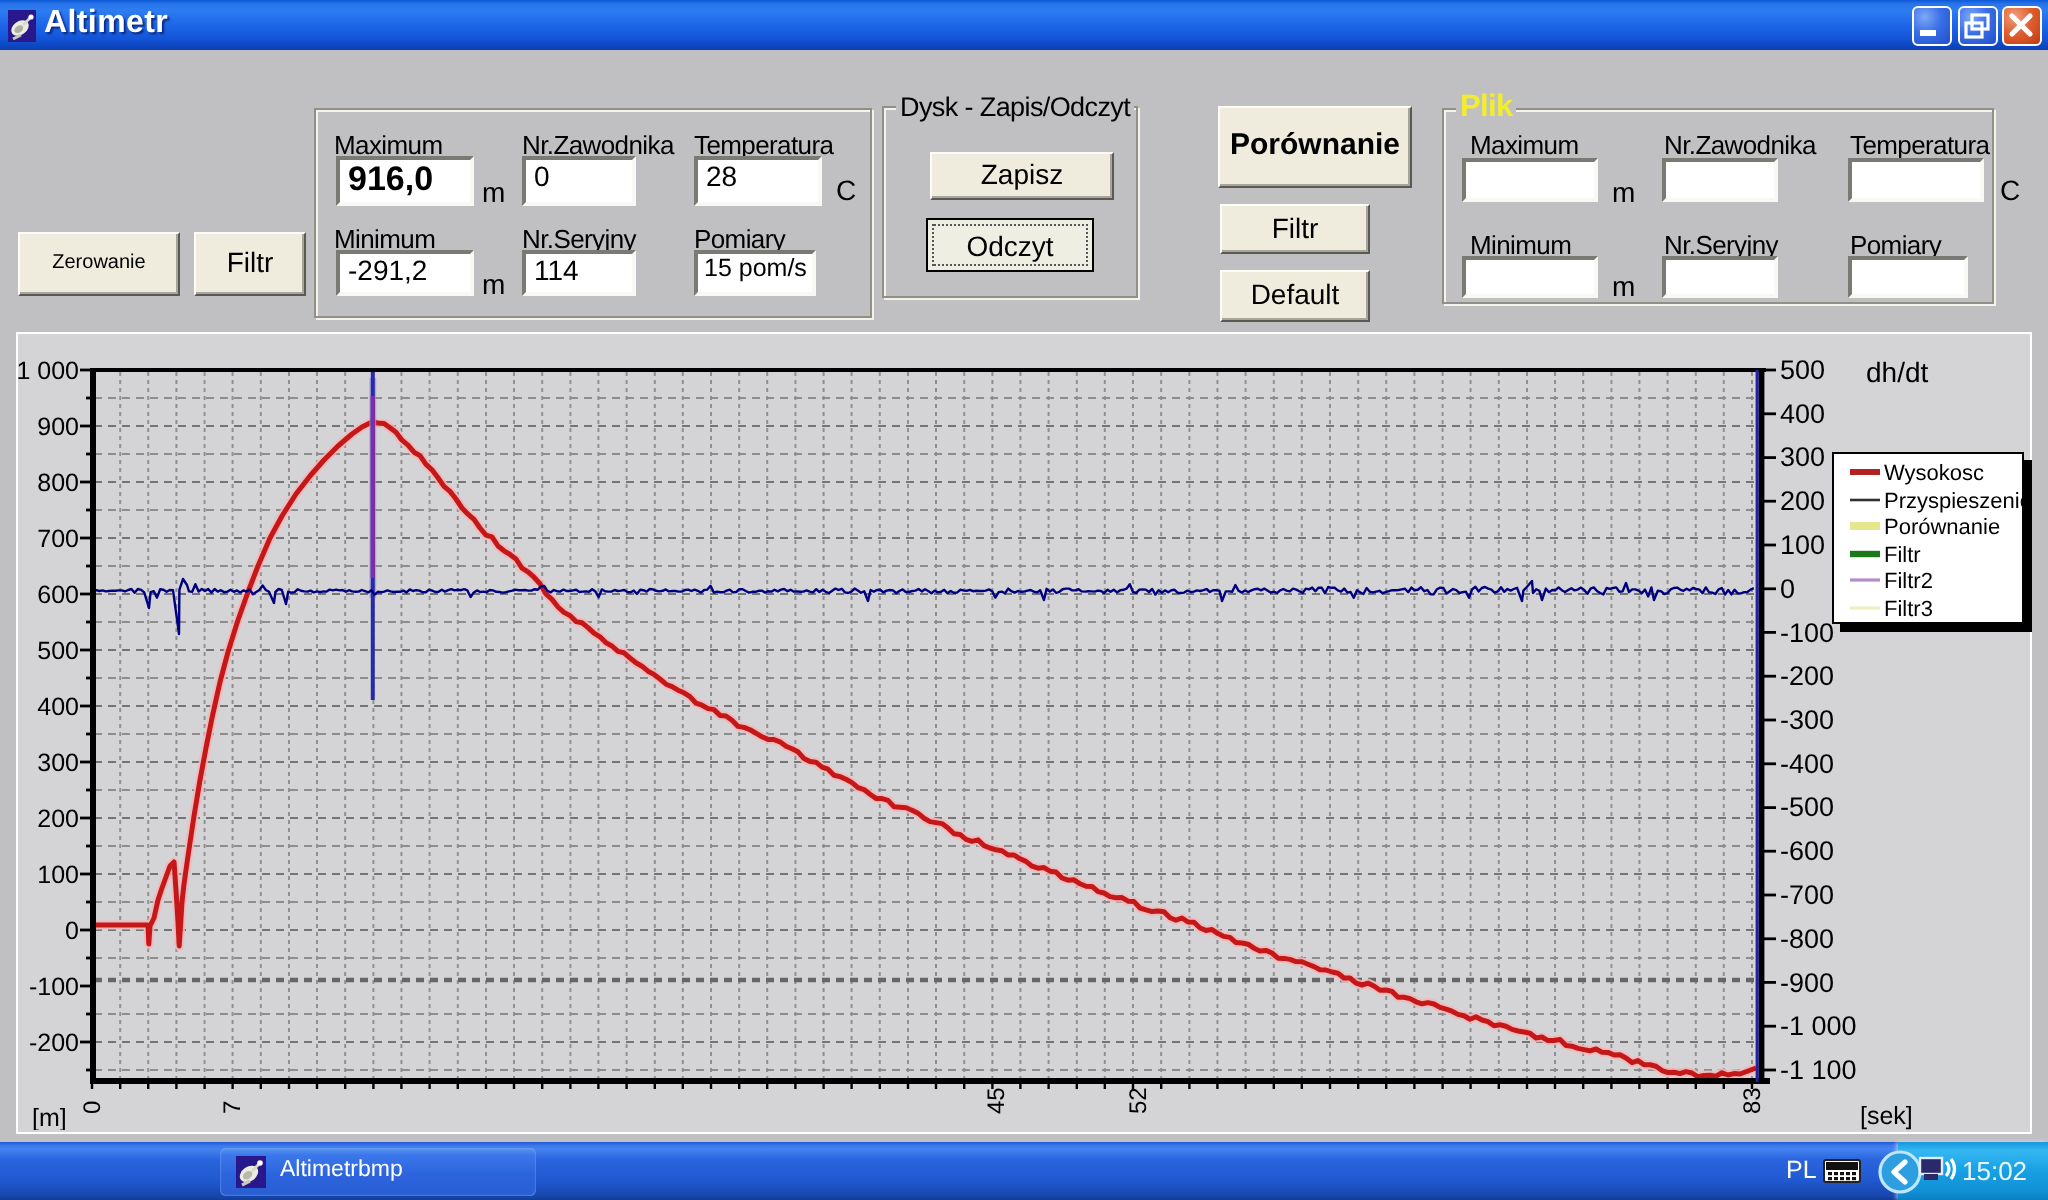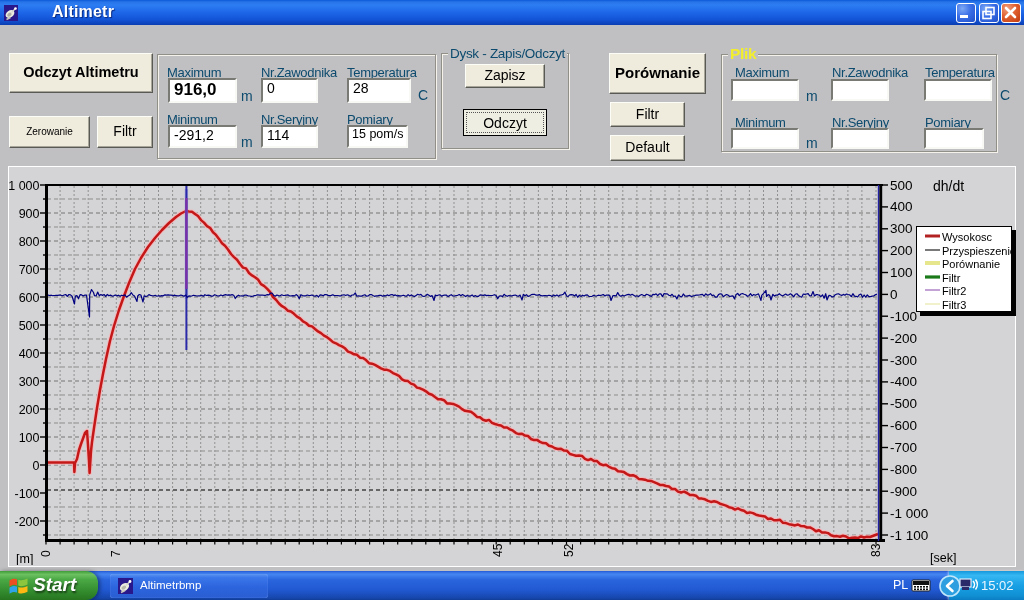--- a/index.html
+++ b/index.html
@@ -5,40 +5,40 @@
 html,body { width:1024px; height:600px; overflow:hidden;
   font-family:"Liberation Sans", sans-serif; }
 #scr { position:relative; width:1024px; height:600px; background:#c0c0c2; }
 .abs { position:absolute; }
 
 
 #title { left:0; top:0; width:1024px; height:25px;
   background:linear-gradient(180deg,#0c59d8 0%,#2874e8 8%,#2d7df2 20%,#1b63e6 55%,#1354d6 78%,#0d46c0 92%,#0a3eb2 100%);
 }
 #title .cap { position:absolute; left:22px; top:3px; color:#fff; font-weight:bold;
-  font-size:16px; text-shadow:1px 1px 1px #0a2a80; letter-spacing:.2px;margin-left:30px; }
+  font-size:16px; text-shadow:1px 1px 1px #0a2a80; letter-spacing:.2px; }
 .winbtn { position:absolute; top:3px; width:20px; height:20px; border-radius:3px;
   border:1px solid #fff; }
 .winbtn.blue { background:radial-gradient(circle at 30% 25%,#7da9f5 0%,#3a6fe8 45%,#1f4fc8 100%); }
 .winbtn.red { background:radial-gradient(circle at 30% 25%,#f0a080 0%,#e06030 45%,#c03a10 100%); }
 
 
 #menu { left:0; top:25px; width:1024px; height:21px; background:#ece9d8;
   font-size:11px; color:#000; border-bottom:1px solid #d8d4c4; }
 #menu span { position:absolute; top:5px; }
 
 
 .btn { position:absolute; background:#f0ecdd;
   border-top:1.5px solid #fdfdf8; border-left:1.5px solid #fdfdf8;
   border-bottom:1.5px solid #5a5a54; border-right:1.5px solid #5a5a54;
   box-shadow:inset -1px -1px 0 #a8a69a;
   color:#000; text-align:center; font-size:15px; }
 .gbox { position:absolute; border:1px solid #909088;
   box-shadow:1px 1px 0 #f4f2ea, inset 1px 1px 0 #f4f2ea; }
-.lbl { position:absolute; font-size:13px; color:#0c4a6e; white-space:nowrap; letter-spacing:-0.3px; }
+.lbl { position:absolute; font-size:13px; color:#000000; white-space:nowrap; letter-spacing:-0.3px; }
 .fld { position:absolute; background:#fff;
   border-top:2px solid #7a7a74; border-left:2px solid #7a7a74;
   border-bottom:2px solid #f8f8f4; border-right:2px solid #f8f8f4;
   font-size:14px; padding-left:4px; white-space:nowrap; overflow:hidden; }
 
 #chartpanel { left:8px; top:166px; width:1008px; height:401px; background:#d4d4d6;
   border:1.5px solid #fff; }
 
 
 #legend { left:916px; top:226px; width:96px; height:86px; background:#fff;
@@ -87,21 +87,20 @@
       </svg>
     </div>
     <div class="winbtn red" style="left:1001px">
       <svg width="18" height="18">
         <path d="M4 4 L13 13 M13 4 L4 13" stroke="#fff" stroke-width="2.6" stroke-linecap="round"></path>
       </svg>
     </div>
   </div>
 
 
-  <div class="btn" style="left:9px;top:53px;width:144px;height:40px;font-weight:bold;font-size:14.5px;line-height:37px">Odczyt Altimetru</div>
   <div class="btn" style="left:9px;top:116px;width:81px;height:32px;font-size:10px;line-height:29px">Zerowanie</div>
   <div class="btn" style="left:97px;top:116px;width:56px;height:32px;font-size:14px;line-height:29px">Filtr</div>
 
   <div class="gbox" style="left:157px;top:54px;width:279px;height:105px"></div>
   <div class="lbl" style="left:167px;top:65px">Maximum</div>
   <div class="lbl" style="left:261px;top:65px">Nr.Zawodnika</div>
   <div class="lbl" style="left:347px;top:65px">Temperatura</div>
   <div class="fld" style="left:168px;top:78px;width:69px;height:25px;font-size:17px;font-weight:bold">916,0</div>
   <div class="fld" style="left:261px;top:78px;width:57px;height:25px">0</div>
   <div class="fld" style="left:347px;top:78px;width:64px;height:25px">28</div>
@@ -110,21 +109,21 @@
   <div class="lbl" style="left:167px;top:112px">Minimum</div>
   <div class="lbl" style="left:261px;top:112px">Nr.Seryjny</div>
   <div class="lbl" style="left:347px;top:112px">Pomiary</div>
   <div class="fld" style="left:168px;top:125px;width:69px;height:23px">-291,2</div>
   <div class="fld" style="left:261px;top:125px;width:57px;height:23px">114</div>
   <div class="fld" style="left:347px;top:125px;width:61px;height:23px;font-size:12.5px;padding-left:3px">15 pom/s</div>
   <div class="lbl" style="left:241px;top:134px;font-size:14px">m</div>
 
   <div class="gbox" style="left:441px;top:53px;width:128px;height:96px"></div>
   <div class="lbl" style="left:448px;top:46px;font-size:13.5px;background:#c0c0c2;padding:0 2px">Dysk - Zapis/Odczyt</div>
-  <div class="btn" style="left:465px;top:64px;width:80px;height:24px;font-size:14px;line-height:21px">Zapisz</div>
+  <div class="btn" style="left:465px;top:76px;width:92px;height:24px;font-size:14px;line-height:21px">Zapisz</div>
   <div class="abs" style="left:463px;top:109px;width:84px;height:27px;border:1.6px solid #000;background:#efeee3">
     <div class="abs" style="left:2px;top:2px;right:2px;bottom:2px;border:1px dotted #555;
       text-align:center;font-size:14px;line-height:20px">Odczyt</div>
   </div>
 
   <div class="btn" style="left:609px;top:53px;width:97px;height:41px;font-weight:bold;font-size:15px;line-height:38px">Porównanie</div>
   <div class="btn" style="left:610px;top:102px;width:75px;height:25px;font-size:14px;line-height:22px">Filtr</div>
   <div class="btn" style="left:610px;top:135px;width:75px;height:26px;font-size:14px;line-height:23px">Default</div>
 
   <div class="gbox" style="left:721px;top:54px;width:276px;height:98px"></div>
@@ -433,31 +432,20 @@
       </div>
     <div class="row" style="top:74px">
         <svg class="sw" width="16" height="6">
           <line x1="0" y1="3" x2="15" y2="3" stroke="#eeeebe" stroke-width="1.6"></line>
         </svg>
         <span class="tx">Filtr3</span>
       </div>
   </div>
 
   <div id="taskbar" class="abs">
-    <div id="start">
-      <svg style="position:absolute;left:8px;top:4px" width="22" height="20" viewBox="0 0 22 20">
-        <g>
-          <path d="M1.5 5.5 C4 3.6 6.5 3.3 9 4.3 L9 10.2 C6.5 9.2 4 9.5 1.5 11.4 Z" fill="#ee4f20"></path>
-          <path d="M10.3 4.7 C13 5.7 15.5 5.5 19.5 3.6 L19.5 9.5 C15.5 11.4 13 11.6 10.3 10.6 Z" fill="#8cc63f"></path>
-          <path d="M1.5 12.8 C4 10.9 6.5 10.6 9 11.6 L9 17.5 C6.5 16.5 4 16.8 1.5 18.7 Z" fill="#30a4e8"></path>
-          <path d="M10.3 12 C13 13 15.5 12.8 19.5 10.9 L19.5 16.8 C15.5 18.7 13 18.9 10.3 17.9 Z" fill="#fdb813"></path>
-        </g>
-      </svg>
-      <span style="position:absolute;left:33px;top:3px">Start</span>
-    </div>
     <div id="task1">
       <svg style="position:absolute;left:8px;top:4px" width="15" height="16">
         <rect width="15" height="16" fill="#28188c"></rect>
         <ellipse cx="6.5" cy="9" rx="5" ry="3.6" fill="#ecece0" transform="rotate(-35 6.5 9)"></ellipse>
         <ellipse cx="5.8" cy="9.6" rx="2.6" ry="1.8" fill="#b8b8ac" transform="rotate(-35 5.8 9.6)"></ellipse>
         <line x1="8" y1="7.5" x2="12" y2="3.5" stroke="#d8d8cc" stroke-width="1.4"></line>
         <circle cx="12" cy="3.5" r="1.4" fill="#fff"></circle>
         <path d="M3 14.5 L7 12.5" stroke="#c8c8bc" stroke-width="1.6"></path>
       </svg>
       <span style="position:absolute;left:30px;top:5px;font-size:11.5px">Altimetrbmp</span>

